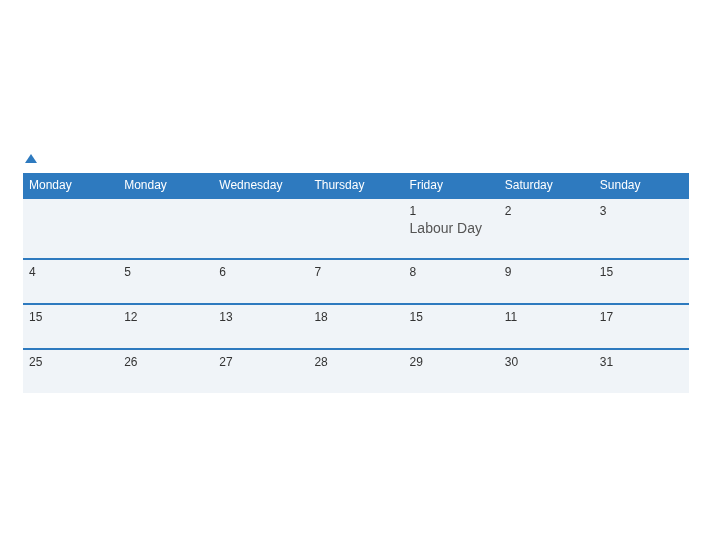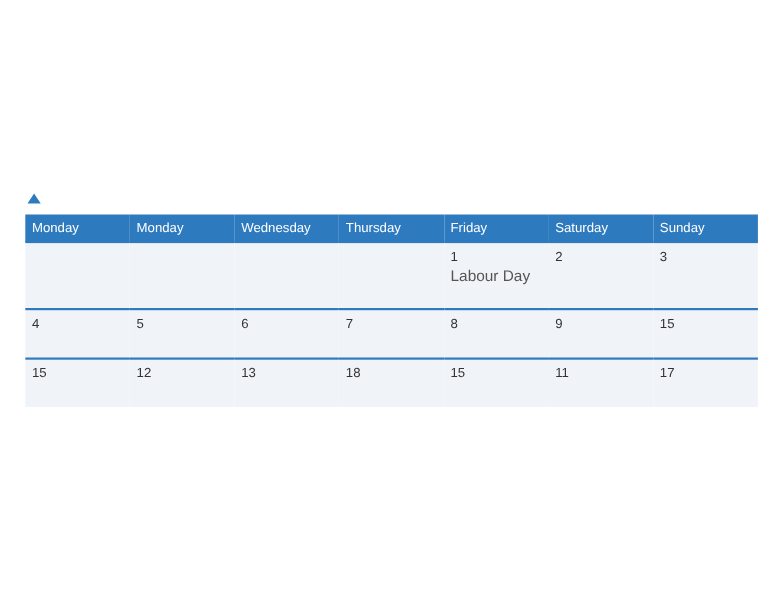--- a/index.html
+++ b/index.html
@@ -192,15 +192,38 @@
           <td>
             <span class="day-num">15</span>
           </td>
           <td>
             <span class="day-num">11</span>
           </td>
           <td>
             <span class="day-num">17</span>
           </td>
         </tr>
+        <tr>
+          <td>
+            <span class="day-num">25</span>
+          </td>
+          <td>
+            <span class="day-num">26</span>
+          </td>
+          <td>
+            <span class="day-num">27</span>
+          </td>
+          <td>
+            <span class="day-num">28</span>
+          </td>
+          <td>
+            <span class="day-num">29</span>
+          </td>
+          <td>
+            <span class="day-num">30</span>
+          </td>
+          <td>
+            <span class="day-num">31</span>
+          </td>
+        </tr>
       </tbody>
   </table>
 </div>
 
 </body></html>

